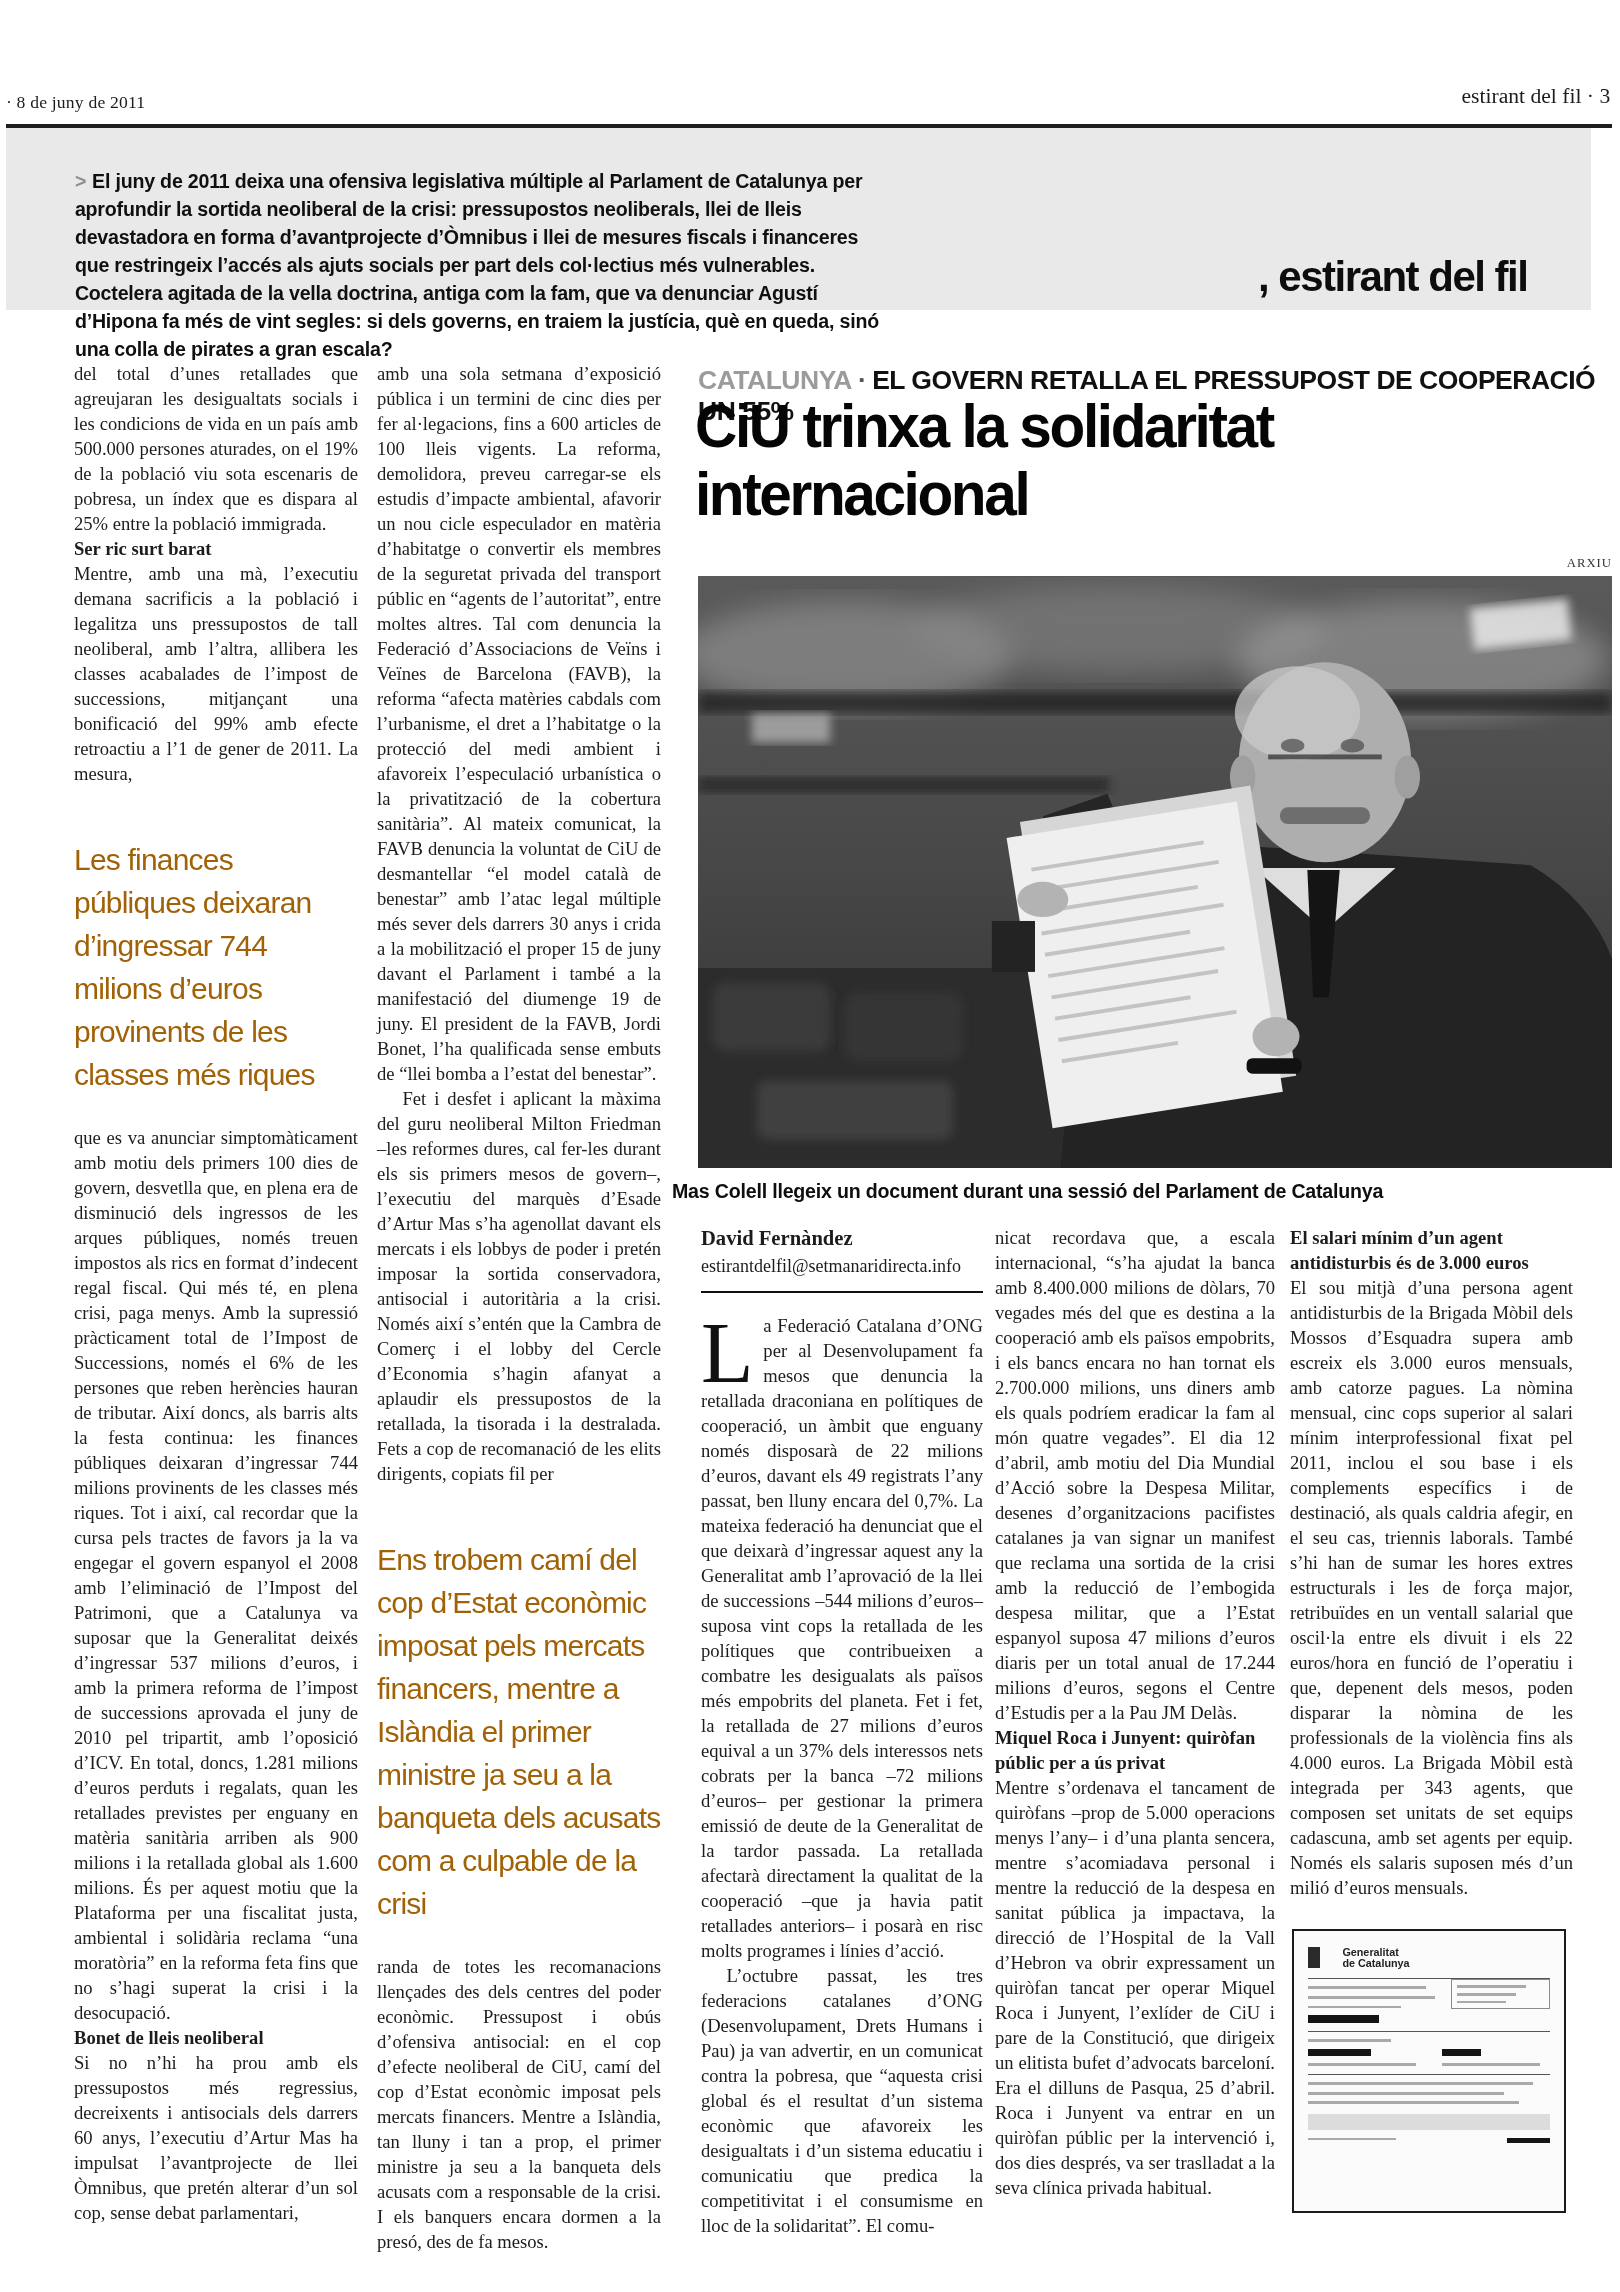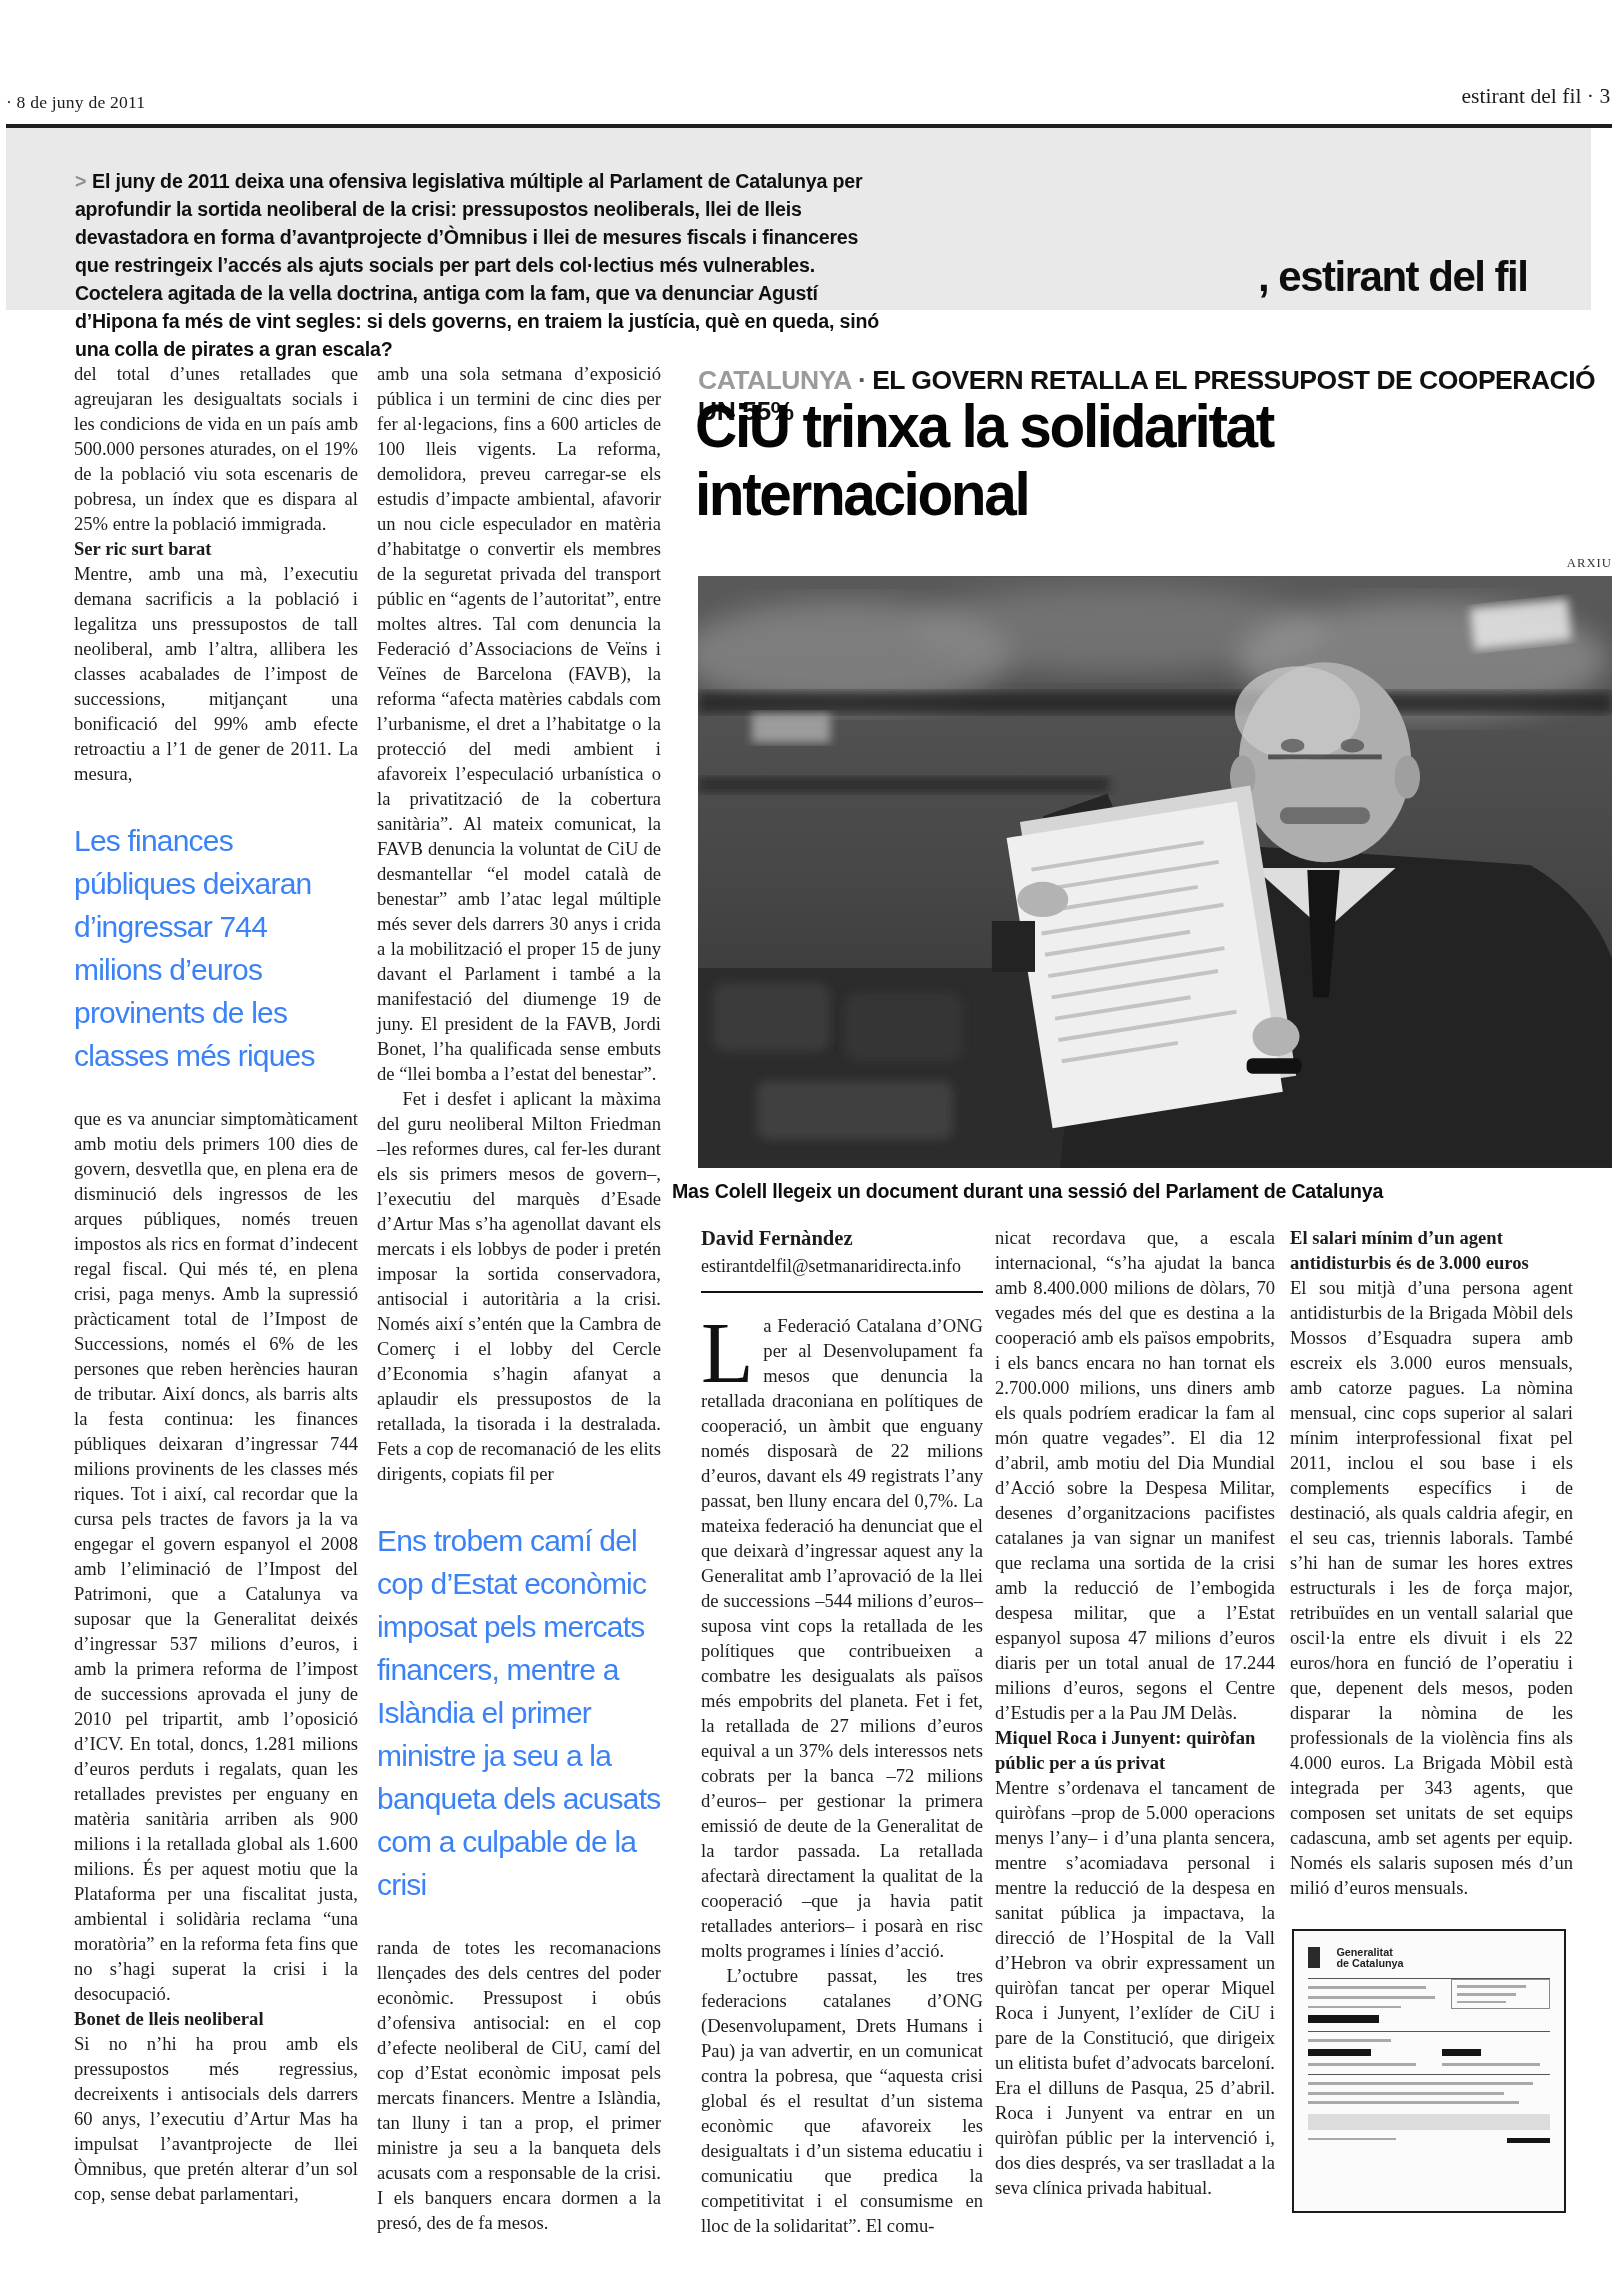--- a/index.html
+++ b/index.html
@@ -44,41 +44,41 @@
            font-family:"Liberation Sans", sans-serif;font-weight:bold;
            font-size:19.6px;letter-spacing:-0.2px;color:#0e0e0e;}
 
   
   .col{position:absolute;width:284px;font-size:18.6px;line-height:25px;
        text-align:justify;color:#1c1c1c;}
   .col p{margin:0;}
   .col p.indent{text-indent:25.5px;}
   .subhead{font-weight:bold;text-align:left;margin-top:25.5px;}
   .pullquote{font-family:"Liberation Sans", sans-serif;font-size:30px;line-height:43px;
-             text-align:left;letter-spacing:-0.8px;color:#3b82f6;
-             margin:33px 0 29px 0;}
+             text-align:left;letter-spacing:-0.8px;color:#a16207;
+             margin:52px 0 29px 0;}
   #col1{left:74px;top:361px;}
   #col2{left:377px;top:361px;}
   #col3{left:701px;top:1313px;width:282px;}
   #col4{left:995px;top:1225px;width:280px;}
   #col5{left:1290px;top:1225px;width:283px;}
 
   
   .byline{position:absolute;left:701px;top:1227px;width:282px;}
   .byline .author{font-weight:bold;font-size:20.6px;}
   .byline .email{font-size:18px;margin-top:5.9px;}
   .byline .rule{margin-top:13.7px;height:2px;background:#111;}
 
   .dropcap{float:left;font-size:86px;line-height:69px;padding:5.9px 9.8px 0 0;
            font-family:"Liberation Serif", serif;color:#111;}
 
   
   .payslip{position:absolute;left:1292px;top:1929px;width:274px;height:284px;
            background:#fbfbfb;border:2px solid #1a1a1a;box-sizing:border-box;padding:15.7px 13.7px;}
-  .ps-logo{display:flex;align-items:flex-start;gap:16px;}
+  .ps-logo{display:flex;align-items:flex-start;gap:22px;}
   .ps-logo-mark{width:12.7px;height:21.6px;background:#2a2a2a;}
   .ps-logo-text{font-family:"Liberation Sans", sans-serif;font-weight:bold;
                 font-size:10.8px;line-height:11.8px;color:#222;}
   .ps-line{background:#a9a9a9;height:2.9px;margin-top:6.9px;}
   .ps-rule{background:#555;height:1px;margin-top:7.8px;}
   .ps-black{background:#151515;height:7.8px;margin-top:6.9px;}
   .ps-row{display:flex;justify-content:space-between;align-items:flex-start;}
   .ps-box{border:1px solid #8a8a8a;padding:4.9px 5.9px;width:86px;}
   .ps-box .ps-line{margin-top:4.9px;}
   .ps-shade{background:#dcdcdc;height:15.7px;margin-top:9.8px;}

